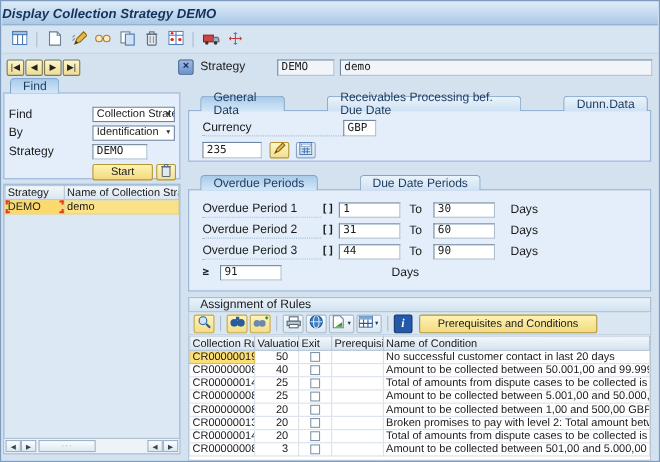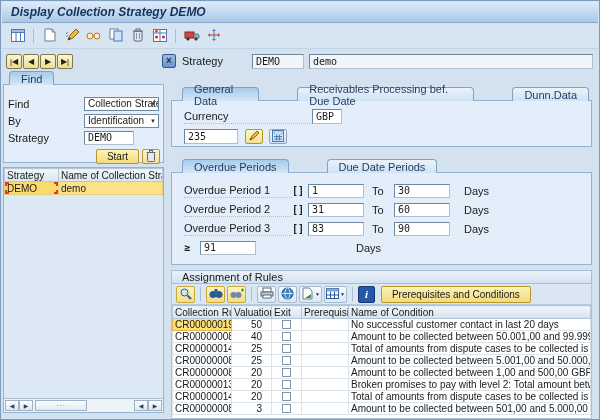--- a/index.html
+++ b/index.html
@@ -11,21 +11,21 @@
     color: #1a1a1a;
     background: #d4e1ef;
     border: 1px solid #7d9bbd;
     overflow: hidden;
   }
   
   .titlebar {
     position: absolute; left:1px; top:1px; right:1px; height:21px;
     background: linear-gradient(#ddebf8, #abc8e6);
     border-bottom: 1px solid #87a9cc;
-    display:flex; align-items:center; padding-left:9px;
+    display:flex; align-items:center; 
     font-size:12px; font-weight:bold; font-style:italic; color:#16325c;
   }
   .systoolbar {
     position:absolute; left:1px; top:23px; right:1px; height:25px;
     background:#d7e4f1; border-bottom:1px solid #c2d3e4;
     display:flex; align-items:center; padding-left:6px; gap:3px;
   }
   .tbtn { width:19px; height:18px; display:flex; align-items:center; justify-content:center; }
   .sep { width:1px; height:14px; background:#aabdd1; margin:0 3px; }
   .navrow {
@@ -69,21 +69,21 @@
   .frow .lbl { flex:0 0 76px; }
   .dd {
     position:relative; flex:1; height:14px; background:#fff;
     border:1px solid #6e87a0; font-size:10px;
     padding:0 12px 0 3px; display:flex; align-items:center; white-space:nowrap; overflow:hidden;
   }
   .dd .arr { position:absolute; right:2px; font-size:6px; color:#333; }
   .sfld { flex:0 0 50px; height:14px; }
   .btnrow { display:flex; justify-content:flex-end; align-items:center; margin:4px 3px 0 0; gap:3px; }
   .ybtn {
-    height:15px; padding:0 10px;
+    height:15px; padding:0 16px;
     background:linear-gradient(#fdf3b5,#f3da7e); border:1px solid #b5962d; border-radius:2px;
     font-size:10px; display:flex; align-items:center;
   }
   .ibtn {
     height:15px; width:18px;
     background:linear-gradient(#fdf6c8,#f2e092); border:1px solid #b5962d; border-radius:2px;
     display:flex; align-items:center; justify-content:center;
   }
   .tablepanel {
     position:absolute; left:2px; top:166px; width:161px; bottom:6px;
@@ -393,21 +393,21 @@
       <span class="lbl">Overdue Period 2</span>
       <span class="op">[]</span>
       <span class="fld pfld">31</span>
       <span class="tolbl">To</span>
       <span class="fld pfld">60</span>
       <span class="dayslbl1">Days</span>
     </div>
     <div class="prow">
       <span class="lbl">Overdue Period 3</span>
       <span class="op">[]</span>
-      <span class="fld pfld">83</span>
+      <span class="fld pfld">44</span>
       <span class="tolbl">To</span>
       <span class="fld pfld">90</span>
       <span class="dayslbl1">Days</span>
     </div>
     <div class="prow">
       <span class="op">≥</span>
       <span class="fld pfld">91</span>
       <span class="dayslbl2">Days</span>
     </div>
   </div>

